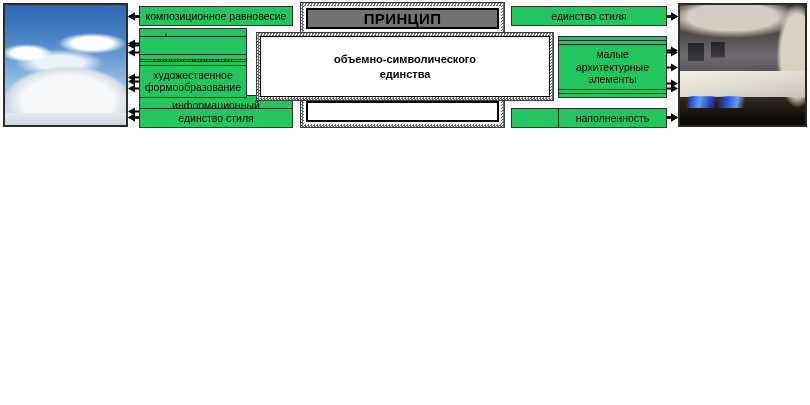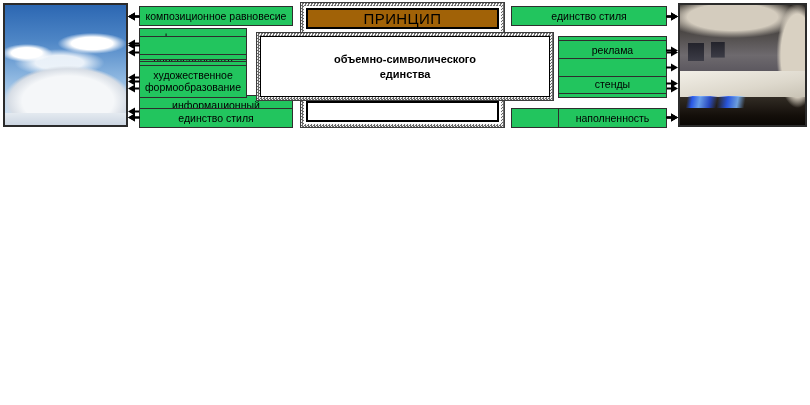--- a/index.html
+++ b/index.html
@@ -85,22 +85,22 @@
   .arr{position:absolute;width:12px;height:9px;top:50%;margin-top:-4.5px;}
   .arr-l{left:-12px;} .arr-r{right:-12px;transform:scaleX(-1);}
   .arr svg{display:block;width:12px;height:9px;}
 
   
   .hatch{background:repeating-conic-gradient(#6a6a6a 0% 25%, #f2f2f2 25% 50%);background-size:3px 3px;border:1px solid #3d3d3d;}
   .pbox{position:absolute;left:300px;top:2px;width:205px;height:126px;box-sizing:border-box;padding:3px;z-index:1;}
   .pbox-inner{position:relative;width:100%;height:100%;background:#fff;}
   .ptitle{
     position:absolute;top:2px;left:2px;right:2px;height:21px;box-sizing:border-box;
-    border:2px solid #000;background:#a16207;display:flex;align-items:center;justify-content:center;
-    font-weight:normal;font-size:15px;letter-spacing:.4px;
+    border:2px solid #000;background:#737373;display:flex;align-items:center;justify-content:center;
+    font-weight:bold;font-size:15px;letter-spacing:.4px;
   }
   .pfooter{position:absolute;bottom:2px;left:2px;right:2px;height:21px;box-sizing:border-box;border:2px solid #000;background:#fff;}
   .pname{position:absolute;left:256px;top:32px;width:298px;height:69px;box-sizing:border-box;padding:3px;z-index:2;}
   .pname-inner{
     height:100%;box-sizing:border-box;border:1px solid #000;background:#fff;
     display:flex;flex-direction:column;align-items:center;justify-content:center;
     font-weight:bold;font-size:11px;line-height:1.28;text-align:center;
   }
   .nline{display:block;white-space:nowrap;}
   .nline:empty{display:none;}
@@ -336,20 +336,21 @@
           </svg>
         </span>
       <span>единство стиля</span>
     </div>
     <div class="fbox narrow">
       <span class="arr arr-r">
           <svg viewBox="0 0 12 9">
             <path d="M0,4.5 L7,0.6 L7,3.4 L12,3.4 L12,5.6 L7,5.6 L7,8.4 Z"></path>
           </svg>
         </span>
+      <span>малые архитектурные элементы</span>
     </div>
     <div class="fbox narrow">
       <span class="arr arr-r">
           <svg viewBox="0 0 12 9">
             <path d="M0,4.5 L7,0.6 L7,3.4 L12,3.4 L12,5.6 L7,5.6 L7,8.4 Z"></path>
           </svg>
         </span>
       <span>наполненность</span>
     </div>
   </div>

